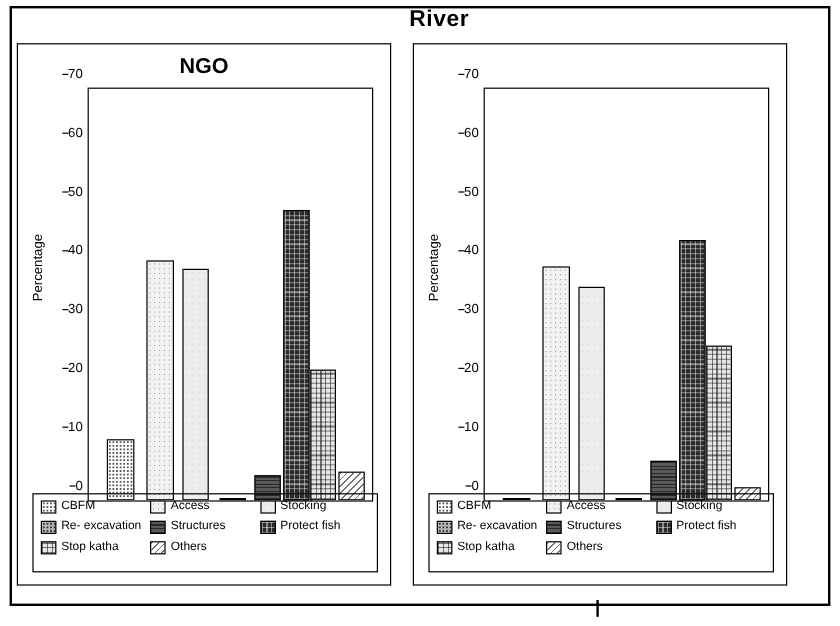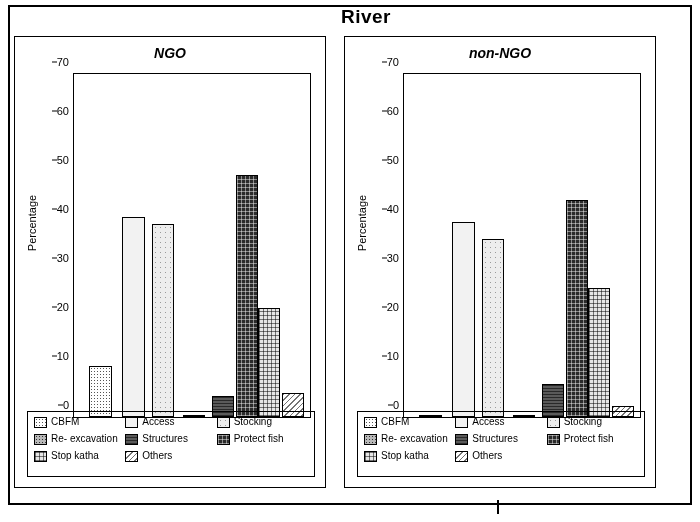--- a/index.html
+++ b/index.html
@@ -58,23 +58,22 @@
   }
   .panel.left { left: 0; }
   .panel.right { left: 330px; }
 
   .panel-title {
     position: absolute;
     top: 8px;
     left: 0;
     width: 100%;
     text-align: center;
-    font-size: 14px;
+    font-size: 18px;
     font-weight: bold;
-    font-style: italic;
   }
 
   
   .plot-wrap {
     position: absolute;
     left: 0;
     top: 30px;
     width: 312px;
     height: 368px;
   }
@@ -273,21 +272,20 @@
           <span class="legend-label">Stop katha</span>
         </div>
         <div class="legend-item">
           <span class="legend-swatch p-others"></span>
           <span class="legend-label">Others</span>
         </div>
       </div>
     </div>
 
     <div class="panel right">
-      <div class="panel-title">non-NGO</div>
 
       <div class="plot-wrap">
         <div class="ylabel">Percentage</div>
         <div class="plot-box">
           <div class="ytick" style="bottom:0%">0<span class="ytick-mark" style="top:50%"></span></div>
           <div class="ytick" style="bottom:14.286%">10<span class="ytick-mark" style="top:50%"></span></div>
           <div class="ytick" style="bottom:28.571%">20<span class="ytick-mark" style="top:50%"></span></div>
           <div class="ytick" style="bottom:42.857%">30<span class="ytick-mark" style="top:50%"></span></div>
           <div class="ytick" style="bottom:57.143%">40<span class="ytick-mark" style="top:50%"></span></div>
           <div class="ytick" style="bottom:71.429%">50<span class="ytick-mark" style="top:50%"></span></div>

